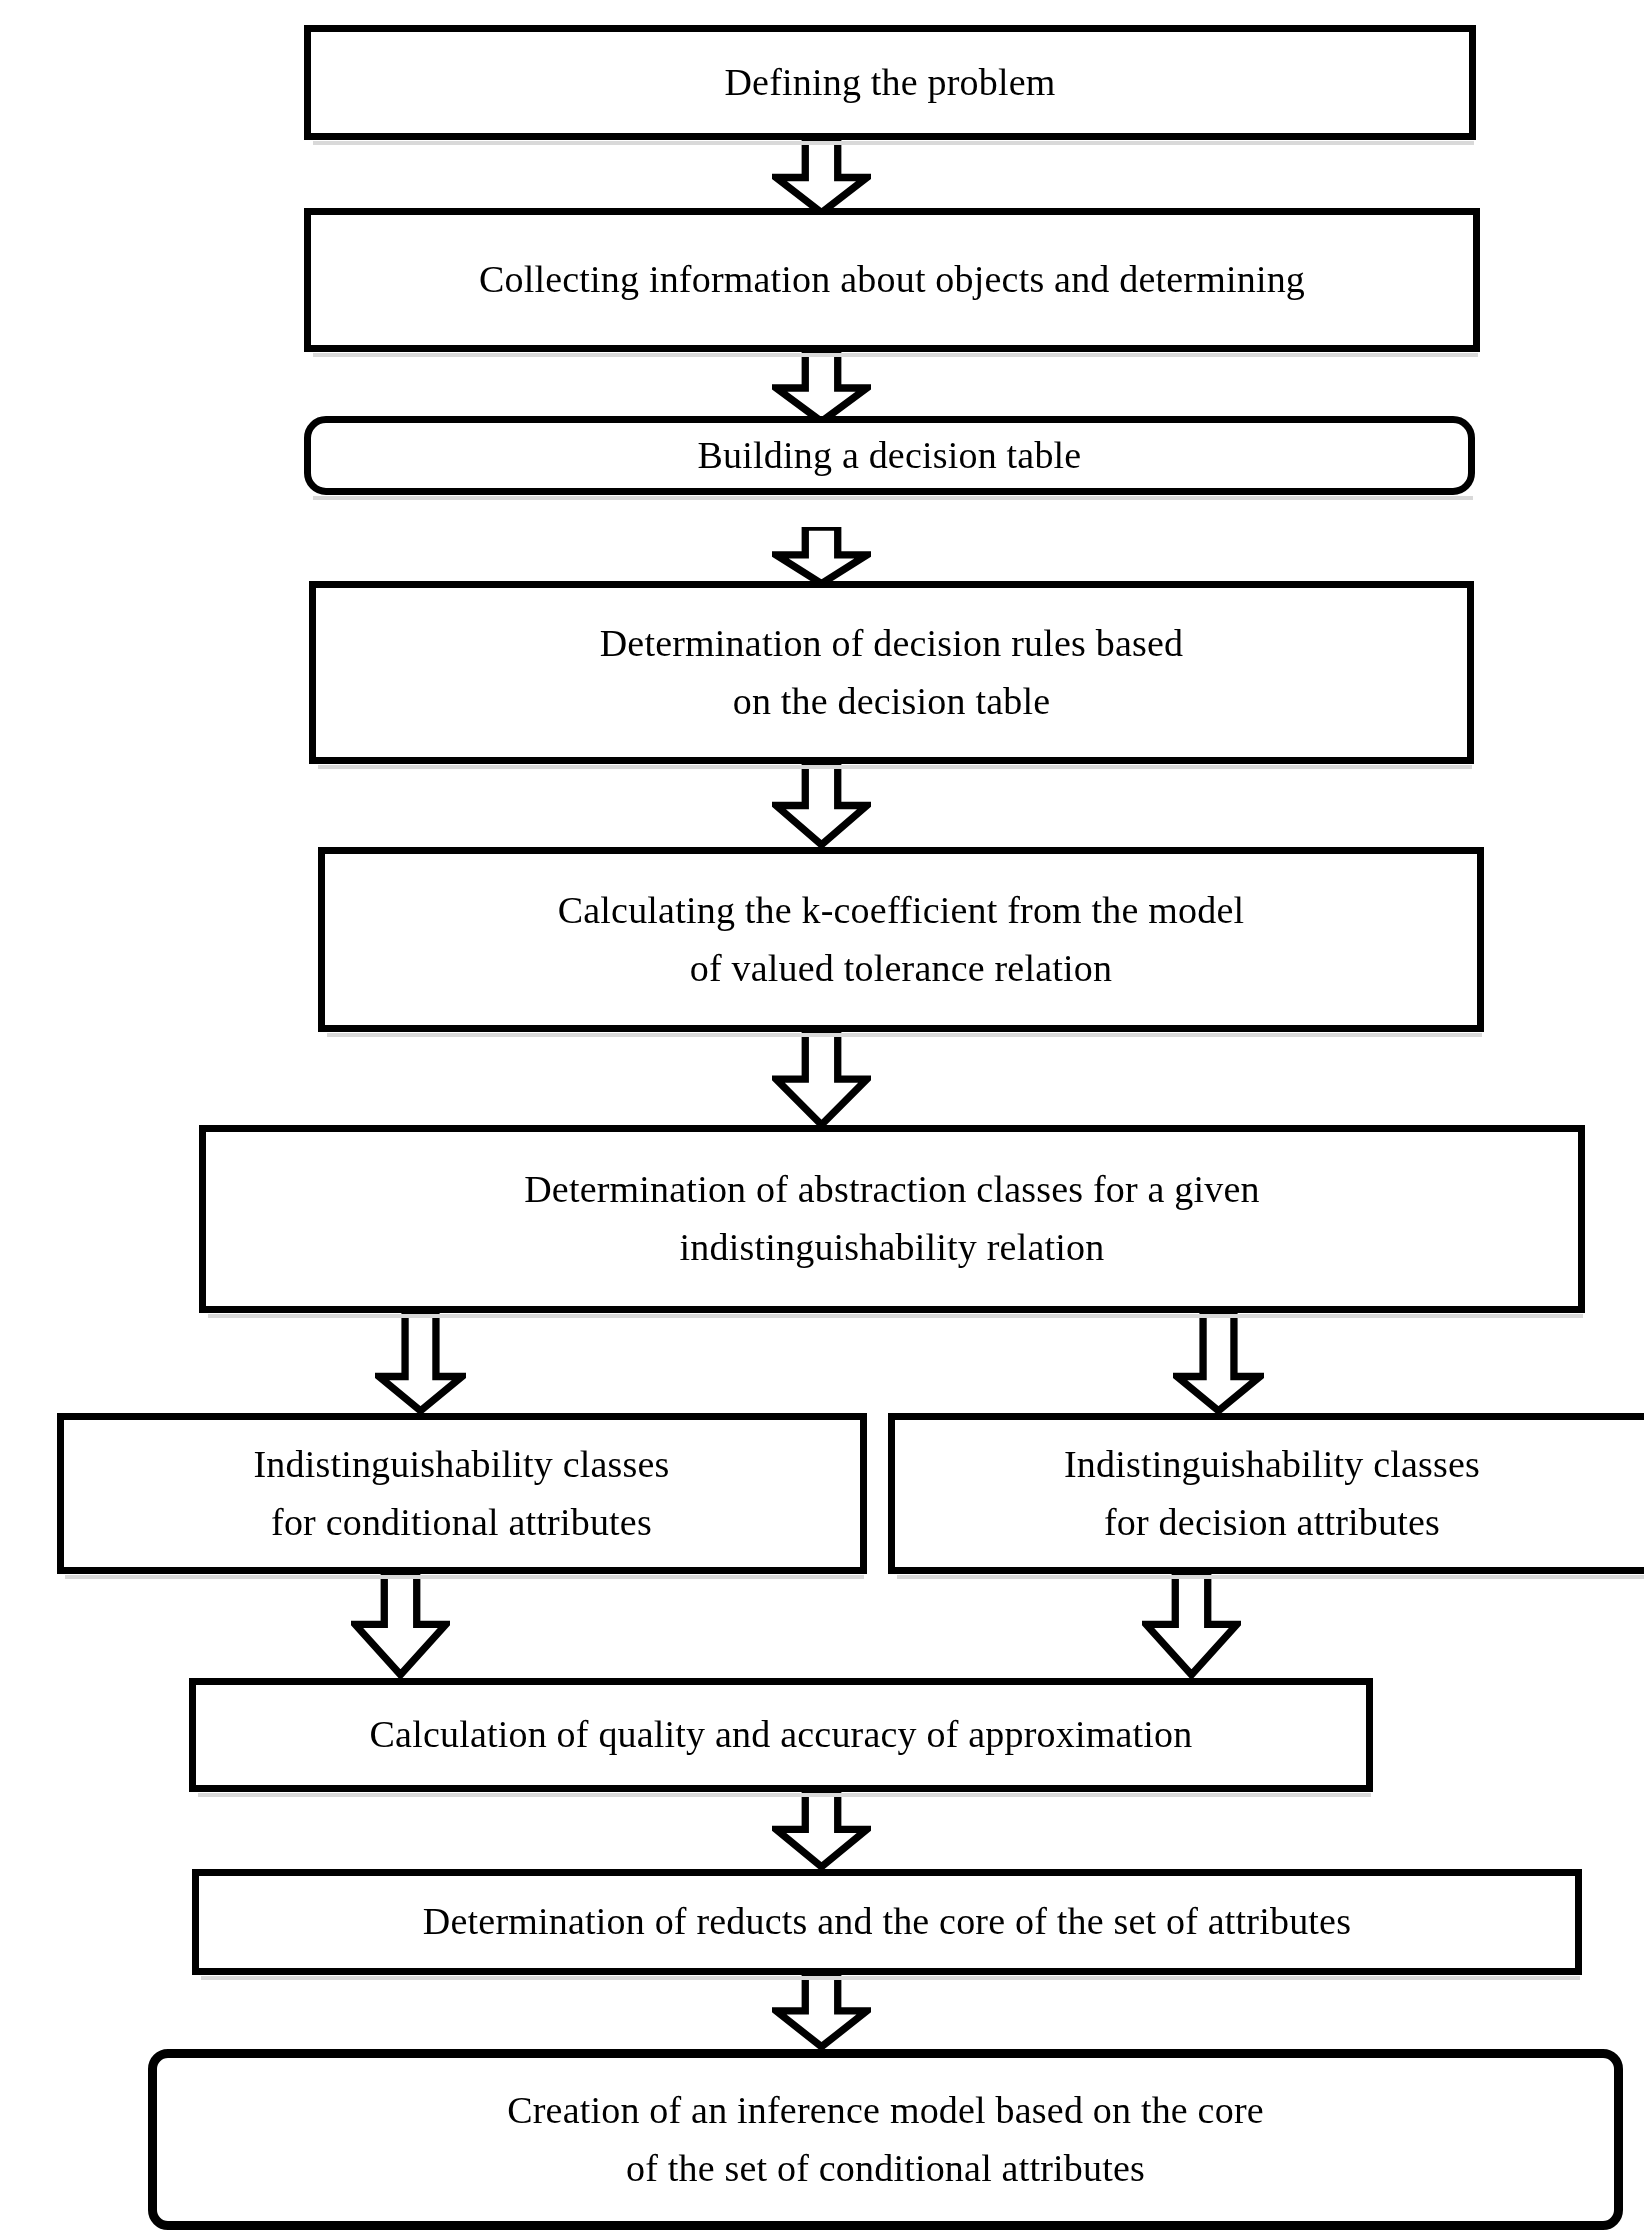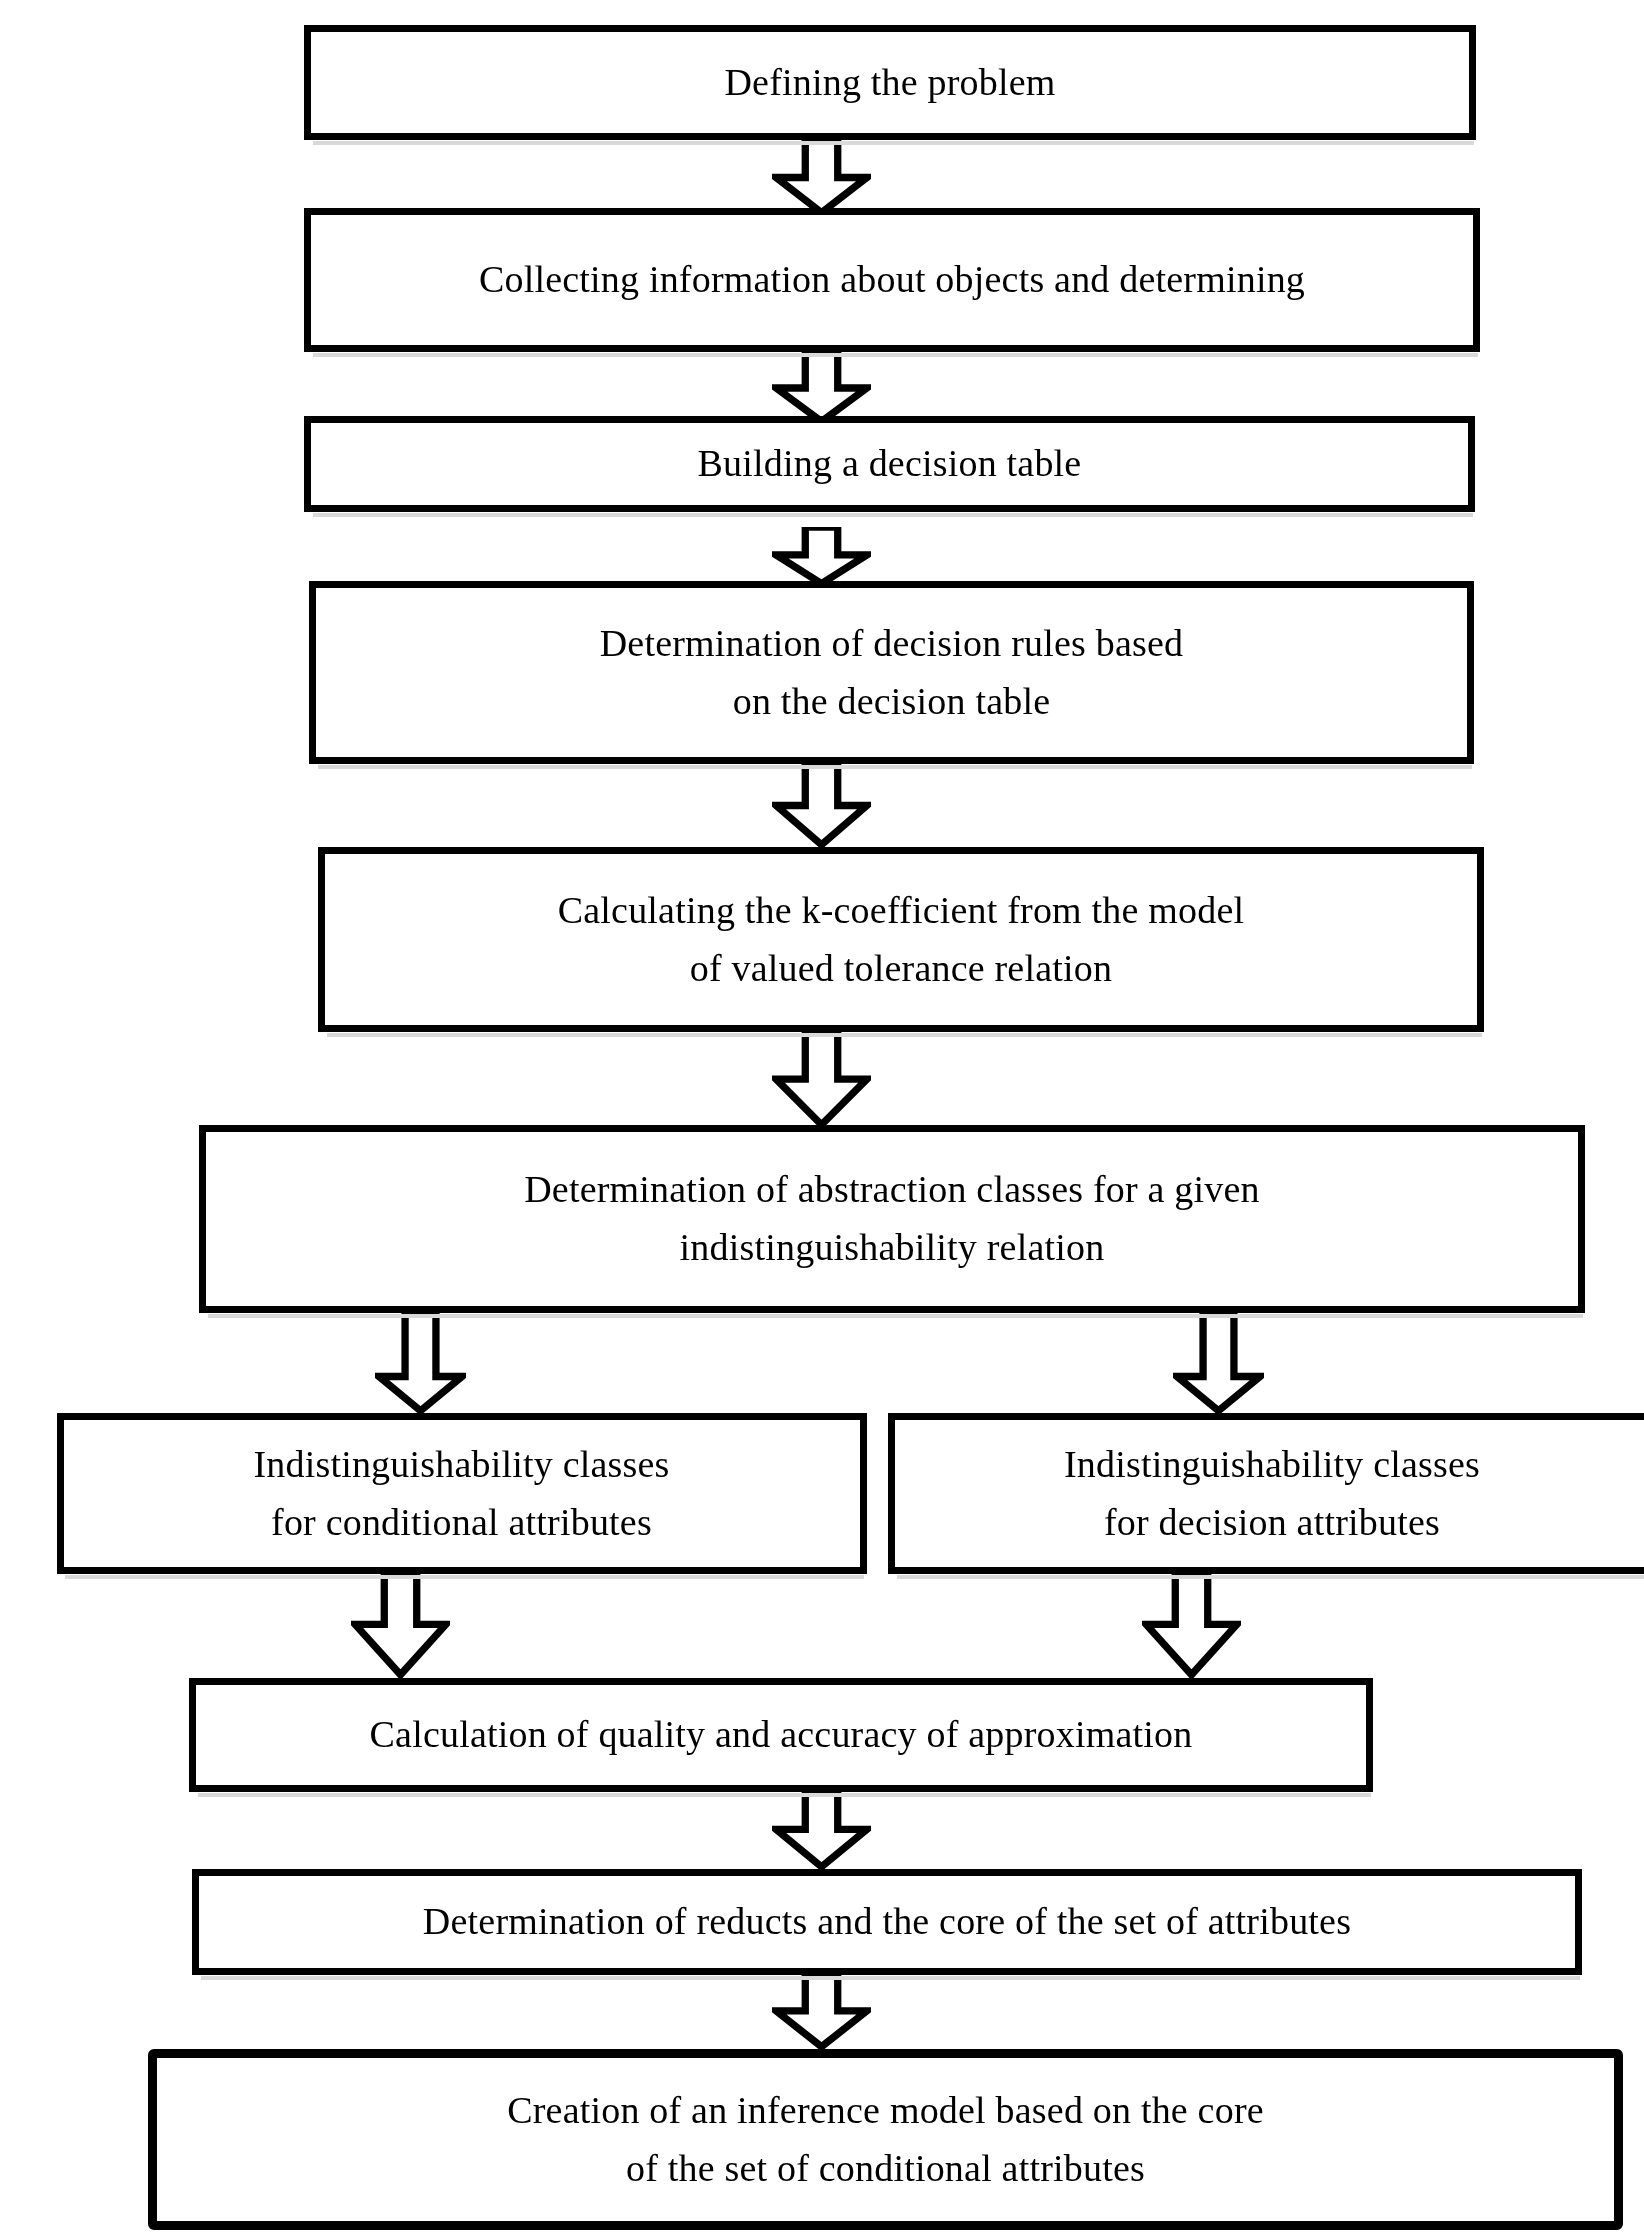--- a/index.html
+++ b/index.html
@@ -28,21 +28,21 @@
     justify-content:center;
     text-align:center;
     line-height:1.52;
     font-size:38px;
     letter-spacing:0.2px;
     padding:3.3px 14.7px;
     z-index:3;
     margin-left:32px;
   }
   .node.terminator{
-    border-radius:6px;
+    border-radius:20px;
     border-width:9px;
   }
   .node .ln{ display:block; white-space:nowrap; }
 
   
   .node::after{
     content:"";
     position:absolute;
     left:1.6px; right:-4.9px; bottom:-12.2px;
     height:4.1px;
@@ -76,21 +76,21 @@
   <div class="node" style="left:272px; top:208px; width:1176px; height:144px;">
     <span class="ln">Collecting information about objects and determining</span>
   </div>
 
   <div class="arrow" style="left:772px; top:352px; width:99px; height:72px;">
     <svg viewBox="0 0 122 88" preserveAspectRatio="none" aria-hidden="true">
       <path d="M41 0 H81 V44 H117 L61 85 L5 44 H41 Z" fill="#ffffff" stroke="#000000" stroke-width="9" stroke-linejoin="miter"></path>
     </svg>
   </div>
 
-  <div class="node" style="left:272px; top:416px; width:1171px; height:96px;">
+  <div class="node" style="left:272px; top:416px; width:1171px; height:79px;border-radius:22px;">
     <span class="ln">Building a decision table</span>
   </div>
 
   <div class="arrow" style="left:772px; top:527px; width:99px; height:59px;">
     <svg viewBox="0 0 122 72" preserveAspectRatio="none" aria-hidden="true">
       <path d="M41 0 H81 V34 H117 L61 69 L5 34 H41 Z" fill="#ffffff" stroke="#000000" stroke-width="9" stroke-linejoin="miter"></path>
     </svg>
   </div>
 
   <div class="node" style="left:277px; top:581px; width:1165px; height:183px;">

